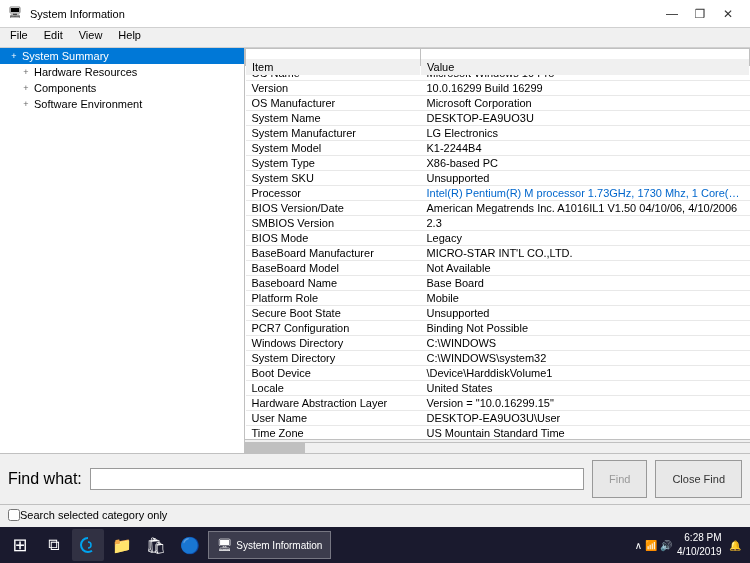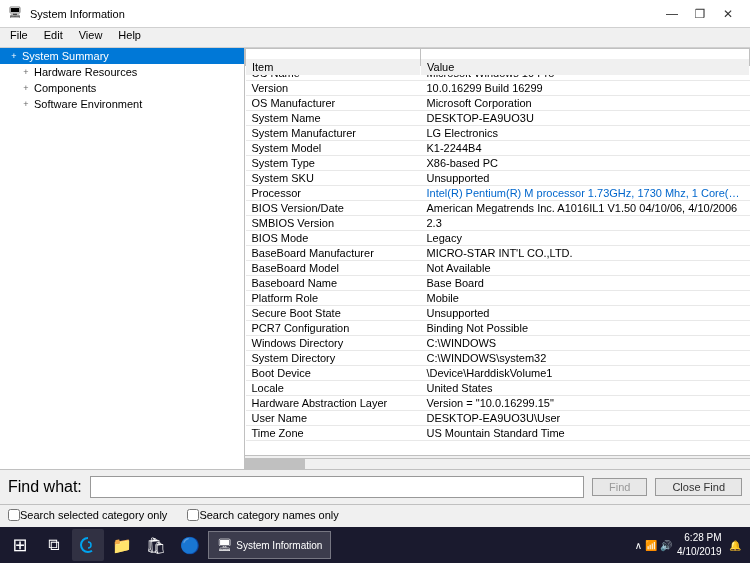--- a/index.html
+++ b/index.html
@@ -181,21 +181,21 @@
     }
     .find-input {
       flex: 1;
       height: 22px;
       border: 1px solid #999;
       padding: 0 4px;
       font-size: 11px;
       background: white;
     }
     .find-btn {
-      height: 18px;
+      height: 38px;
       padding: 0 16px;
       border: 1px solid #999;
       background: #e8e8e8;
       font-size: 11px;
       cursor: pointer;
       color: #333;
     }
     .find-btn.disabled { color: #999; cursor: default; }
     .checkbox-row {
       display: flex;
@@ -436,24 +436,20 @@
     <label class="find-label">Find what:</label>
     <input type="text" class="find-input" style="">
     <button class="find-btn disabled">Find</button>
     <button class="find-btn">Close Find</button>
   </div>
   <div class="checkbox-row">
     <div class="checkbox-item">
       <input type="checkbox" style="">
       <span>Search selected category only</span>
     </div>
-    <div class="checkbox-item">
-      <input type="checkbox" style="">
-      <span>Search category names only</span>
-    </div>
   </div>
 </div>
 
 <div class="taskbar">
   <div class="taskbar-left">
     <div class="taskbar-icon" style="color:white; font-size:18px;">⊞</div>
     <div class="taskbar-icon" style="color:white;">⧉</div>
     <div class="taskbar-icon" style="background:rgba(255,255,255,0.1);">
       <svg width="18" height="18" viewBox="0 0 18 18" fill="none">
         <path d="M9 2C5.1 2 2 5.1 2 9s3.1 7 7 7c1.5 0 2.9-.5 4-1.3" stroke="#00a4ef" stroke-width="2" fill="none"></path>

